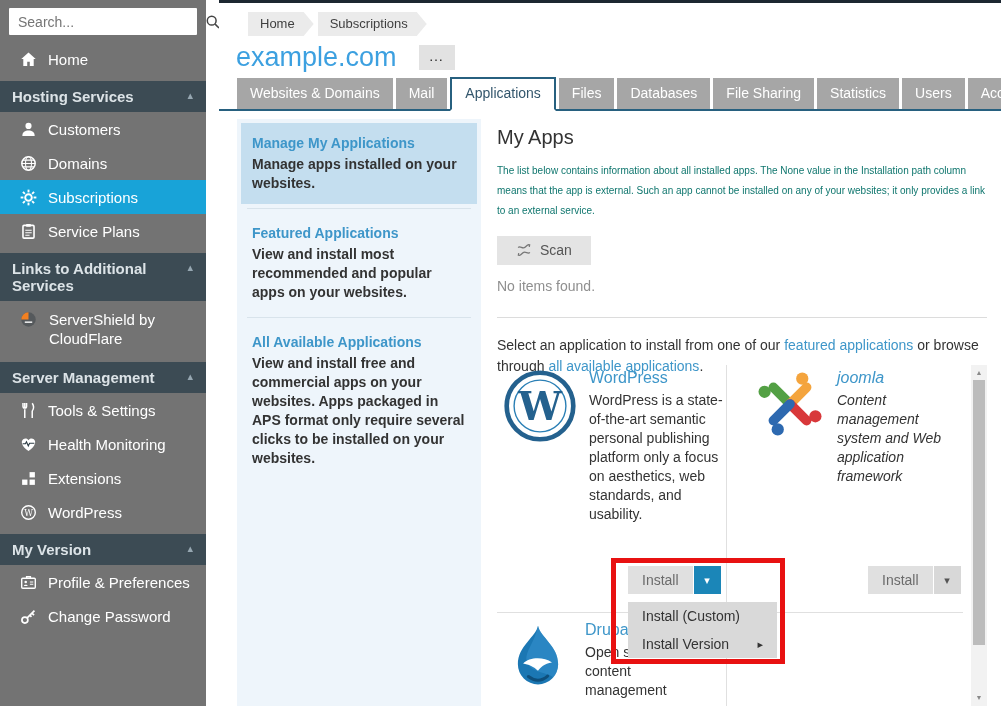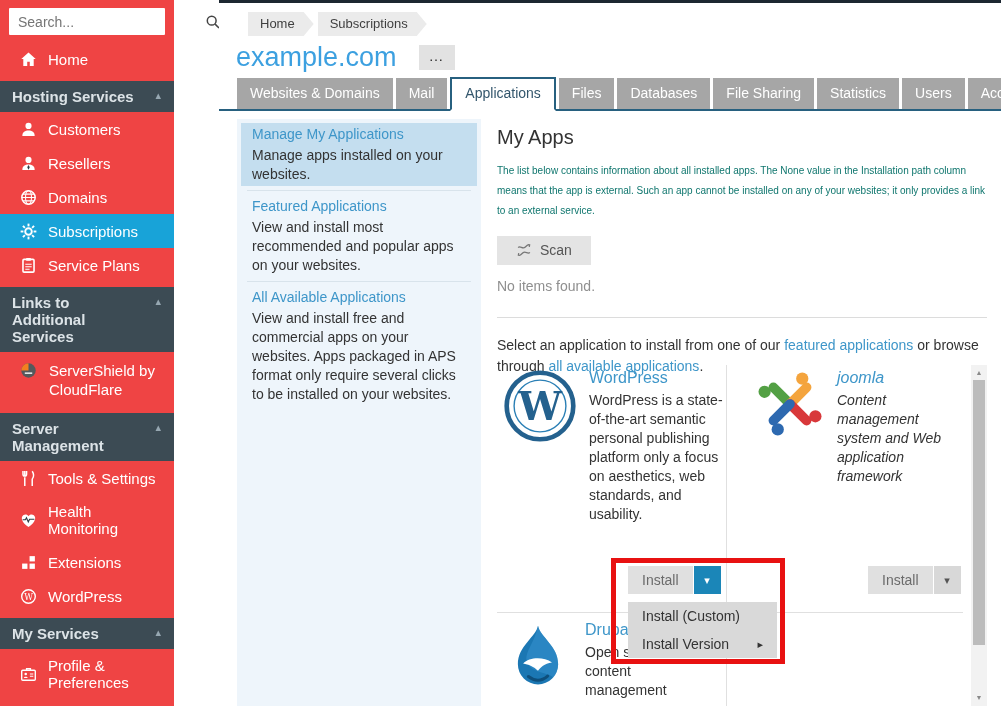--- a/index.html
+++ b/index.html
@@ -1,20 +1,20 @@
 <!DOCTYPE html>
 <html><head>
 <meta charset="utf-8">
 <style>
   * { margin:0; padding:0; box-sizing:border-box; }
   body { font-family:"Liberation Sans", sans-serif; background:#fff; }
   .page { position:relative; width:1001px; height:706px; overflow:hidden; background:#fff; }
 
   
-  .sidebar { position:absolute; left:0; top:0; bottom:0; width:174px; background:#ef4444; }
+  .sidebar { position:absolute; left:0; top:0; bottom:0; width:206px; background:#737373; }
   .search-wrap { margin:8px 9px 7px 9px; height:27px; background:#fff; display:flex; align-items:center; border-radius:1px; }
   .search-wrap input { flex:1; border:0; outline:none; font:14px "Liberation Sans",sans-serif; color:#555; padding:0 6px 0 9px; background:transparent; }
   .search-wrap svg { width:16px; height:16px; margin-right:7px; flex:none; }
   .side-item { display:flex; align-items:center; gap:11px; padding:8px 10px 8px 20px; color:#fff; font-size:15px; cursor:pointer; min-height:34px; }
   .side-item svg { width:17px; height:17px; flex:none; }
   .side-item.two-line { align-items:flex-start; line-height:19px; padding-top:9px; padding-bottom:9px;gap:12px; }
   .side-item.two-line svg { margin-top:1px; }
   .side-item.selected { background:#18a3d8; }
   .side-header { position:relative; background:#3c4b54; color:#dce3e7; font-size:15px; font-weight:bold; padding:7px 30px 7px 12px; margin-top:5px; cursor:pointer; }
   .side-header .tri { position:absolute; right:13px; top:8px; font-size:11px; color:#96a7b1; font-weight:normal; }
@@ -29,21 +29,21 @@
   .domain-title { font-size:27px; color:#3ca0e0; cursor:pointer; }
   .more-btn { background:#e2e2e2; border:0; color:#333; font-size:15px; padding:3px 10px 7px 10px; line-height:1; cursor:pointer; letter-spacing:1px; }
   .tabs { display:flex; align-items:flex-end; padding-left:18px; margin-top:3px; border-bottom:2px solid #27607f; flex:none; }
   .tab { background:#a6a6a6; color:#fff; font-size:14px; padding:7px 13px 8px; margin-right:3px; cursor:pointer; white-space:nowrap; }
   .tab.active { background:#fff; color:#33566c; border:2px solid #27607f; border-bottom:2px solid #fff; margin-bottom:-2px; padding:6px 13px 8px; }
 
   .body-row { flex:1; display:flex; padding:8px 0 0 18px; overflow:hidden; }
 
   
   .nav-panel { width:244px; flex:none; background:#eef5fb; padding:4px; }
-  .panel-item { padding:2px 11px; font-size:14px; line-height:19px; color:#333; cursor:pointer; }
+  .panel-item { padding:11px 11px; font-size:14px; line-height:19px; color:#333; cursor:pointer;font-weight:bold; }
   .panel-item.selected { background:#c4deef; }
   .panel-title { display:block; color:#3e96c9; margin-bottom:2px; }
   .panel-divider { border:0; border-top:1px solid #d8e3eb; margin:4px 6px; }
 
   
   .main-panel { flex:1; margin:0 14px 0 16px; position:relative; }
   .h-myapps { font-size:20px; font-weight:normal; color:#333; margin:7px 0 12px; }
   .p-intro { font-size:10px; color:#0f766e; line-height:20px; margin-bottom:15px; max-width:500px; }
   .scan-btn { display:inline-flex; align-items:center; gap:8px; background:#e4e4e4; border:0; color:#555; font-size:14px; padding:6px 19px 7px; cursor:pointer; }
   .scan-btn svg { width:16px; height:14px; }
@@ -112,28 +112,20 @@
       <span class="tri">▴</span>
     </div>
     <div class="side-item">
       <svg viewBox="0 0 16 16" fill="#fff">
         <circle cx="8" cy="4.6" r="2.9"></circle>
           <path d="M2.2 14c0-3.6 2.6-5 5.8-5s5.8 1.4 5.8 5z"></path>
         </svg>
       <span>Customers</span>
     </div>
     <div class="side-item">
-      <svg viewBox="0 0 16 16" fill="#fff">
-        <circle cx="8" cy="4.6" r="2.9"></circle>
-          <path d="M2.2 14c0-3.6 2.6-5 5.8-5s5.8 1.4 5.8 5z"></path>
-        <path d="M8 9.3l1.2 2.2L8 13.9l-1.2-2.4z" fill="#2d3c45"></path>
-        </svg>
-      <span>Resellers</span>
-    </div>
-    <div class="side-item">
       <svg viewBox="0 0 16 16" fill="none" stroke="#fff">
         <circle cx="8" cy="8" r="6.3" stroke-width="1.4"></circle>
           <ellipse cx="8" cy="8" rx="2.8" ry="6.3" stroke-width="1"></ellipse>
         <path d="M1.7 8h12.6M2.6 4.8h10.8M2.6 11.2h10.8" stroke-width="1"></path>
         </svg>
       <span>Domains</span>
     </div>
     <div class="side-item selected">
       <svg viewBox="0 0 16 16" fill="#fff">
         <circle cx="8" cy="8" r="3.1" fill="none" stroke="#fff" stroke-width="1.8"></circle>
@@ -198,21 +190,21 @@
     </div>
     <div class="side-item">
       <svg viewBox="0 0 16 16">
         <circle cx="8" cy="8" r="6.4" fill="none" stroke="#fff" stroke-width="1.3"></circle>
         <text x="8" y="11" text-anchor="middle" font-size="8" fill="#fff" font-family="DejaVu Serif, serif">W</text>
         </svg>
       <span>WordPress</span>
     </div>
 
     <div class="side-header">
-      <span>My Services</span>
+      <span>My Version</span>
       <span class="tri">▴</span>
     </div>
     <div class="side-item">
       <svg viewBox="0 0 16 16" fill="none" stroke="#fff" stroke-width="1.3">
         <rect x="1.6" y="4" width="12.8" height="9.4" rx="1"></rect>
         <path d="M6.2 4V2.6h3.6V4"></path>
         <circle cx="5.4" cy="7.6" r="1.2" fill="#fff" stroke="none"></circle>
         <path d="M3.6 11.4c0-1.8 3.6-1.8 3.6 0z" fill="#fff" stroke="none"></path>
         <path d="M9.3 7.5h3.2M9.3 9.7h3.2" stroke-width="1"></path>
         </svg>

